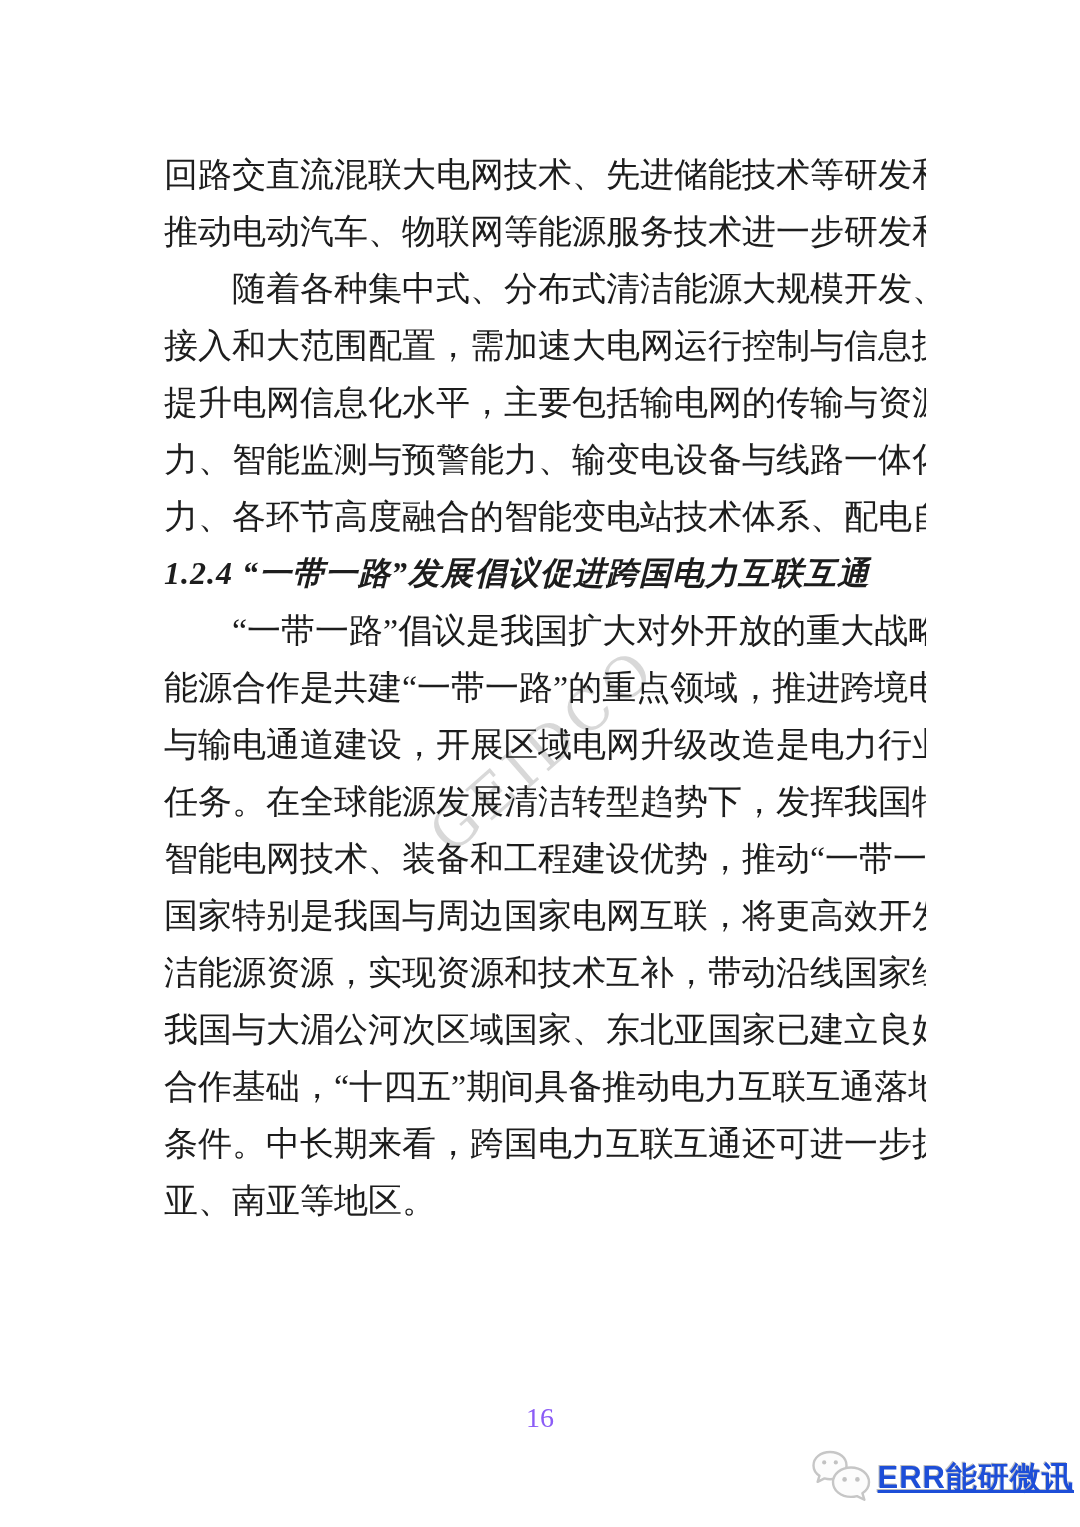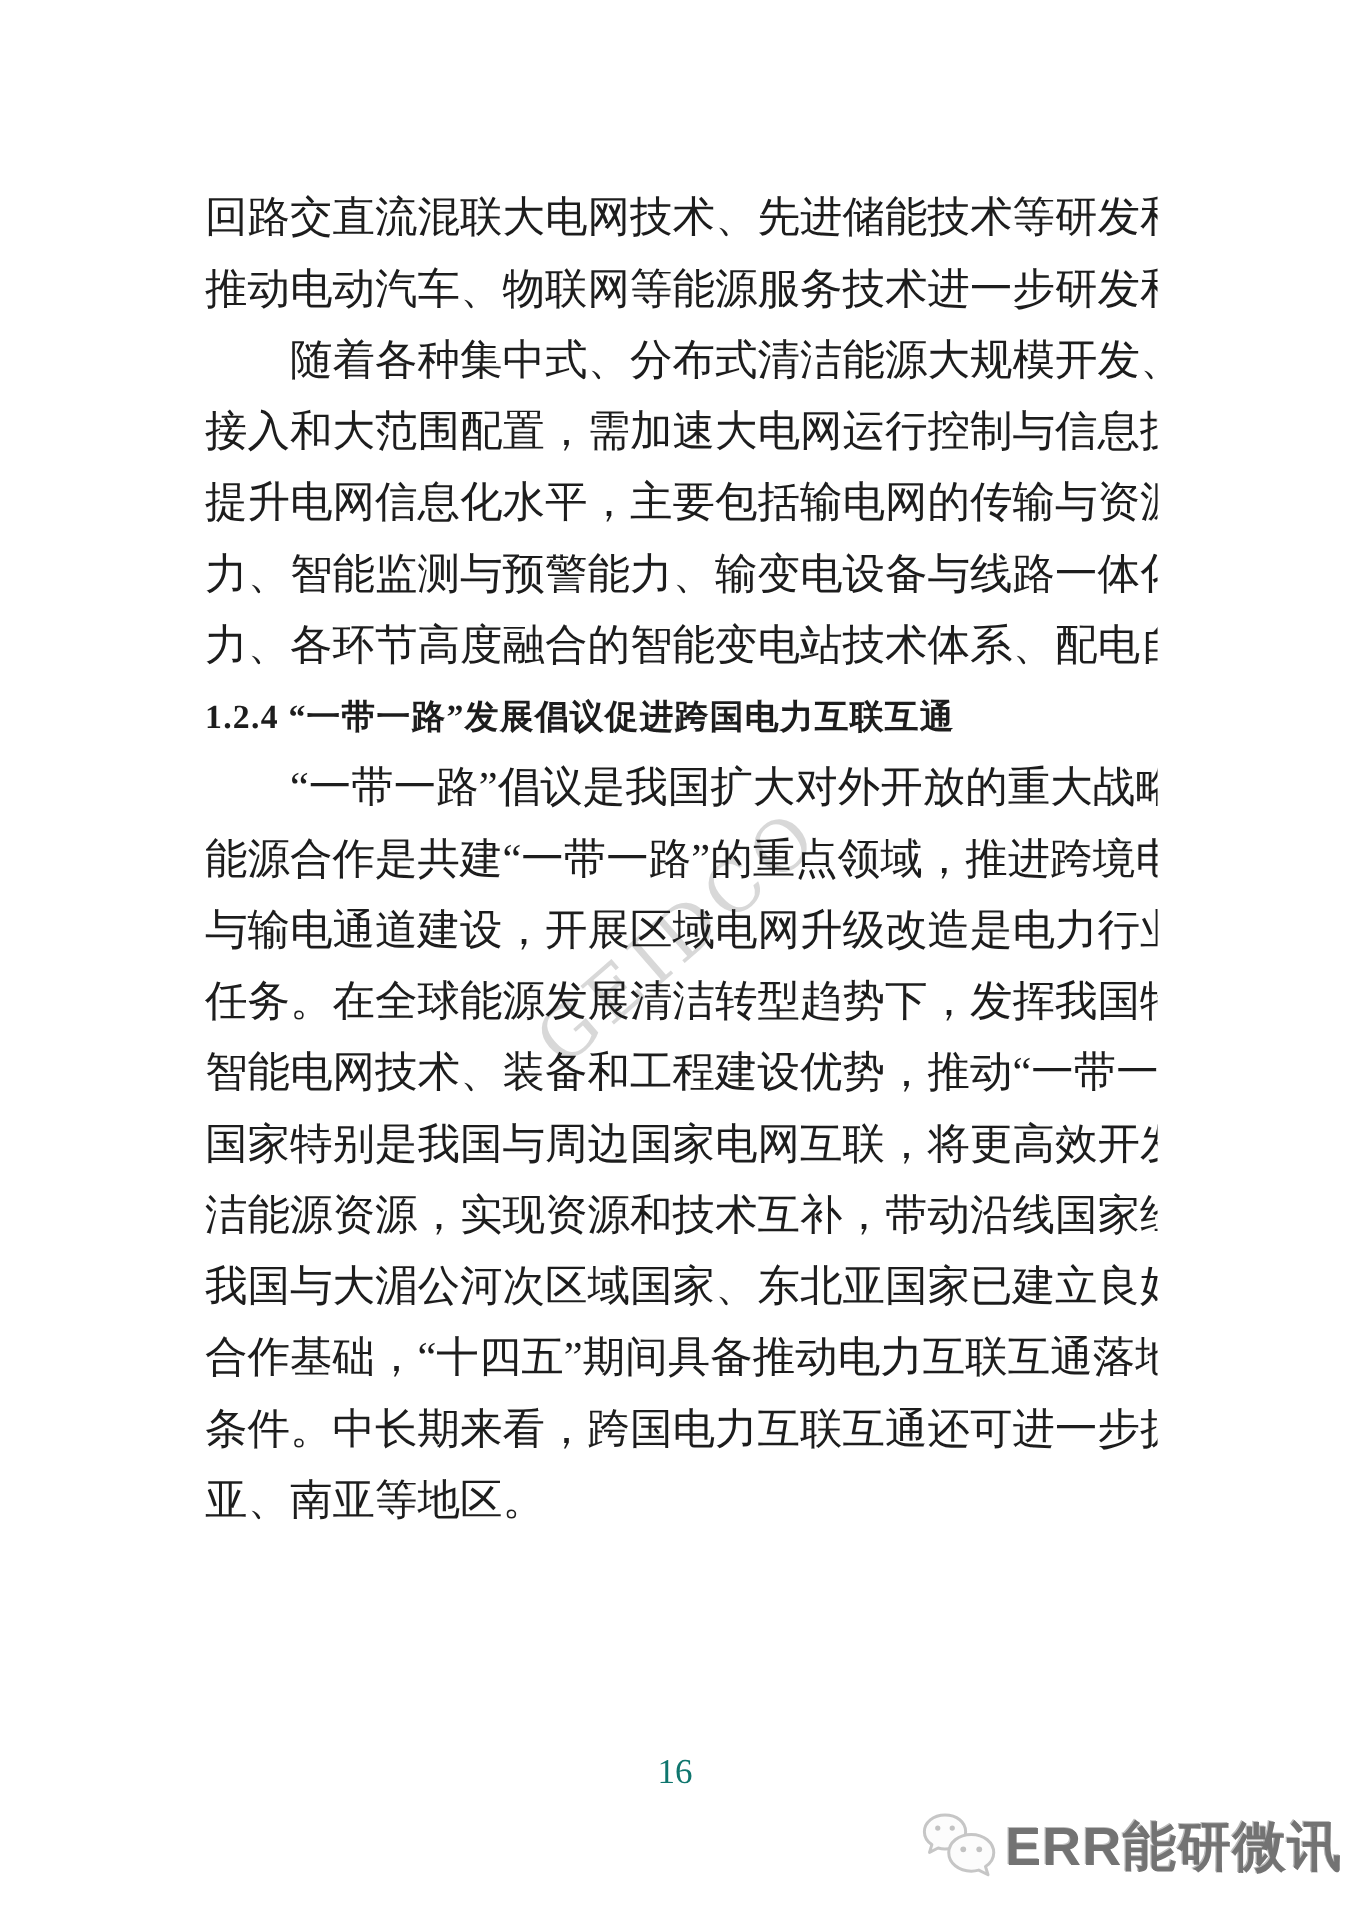--- a/index.html
+++ b/index.html
@@ -49,60 +49,62 @@
     overflow: hidden;
     white-space: nowrap;
   }
   .line.indent { padding-left: 68px; }
   .line.short-end {
     text-align: left;
     text-align-last: left;
   }
   .line.heading {
     font-weight: 700;
-    font-size: 27px;
+    font-size: 32px;
     text-align: right;
     text-align-last: left;
     letter-spacing: 1px;
+    font-style: italic;
   }
   .page-number {
     position: absolute;
     top: 1398px;
     left: 0;
     width: 1080px;
     height: 40px;
     line-height: 40px;
     text-align: center;
     font-size: 28px;
-    color: #0f766e;
+    color: #8b5cf6;
     z-index: 2;
   }
   
   .footer-logo {
     position: absolute;
     top: 1449px;
     right: 6px;
     display: flex;
     align-items: center;
     gap: 4px;
     z-index: 2;
   }
   .footer-logo .icon-wrap {
     width: 64px;
     height: 58px;
     display: block;
   }
   .footer-logo-text {
     font-family: "Liberation Sans", "DejaVu Sans", sans-serif;
-    font-size: 43px;
+    font-size: 31px;
     font-weight: 700;
     letter-spacing: 1px;
-    color: #737373;
+    color: #1d4ed8;
     text-shadow: -1px -1px 0 #bcbcbc, 1px 1px 1px #ffffff;
     white-space: nowrap;
+    text-decoration: underline;
   }
 </style>
 </head>
 <body>
 
 <div class="page">
 
   <div class="watermark">GEIDCO</div>
 
   <div class="doc-body">

